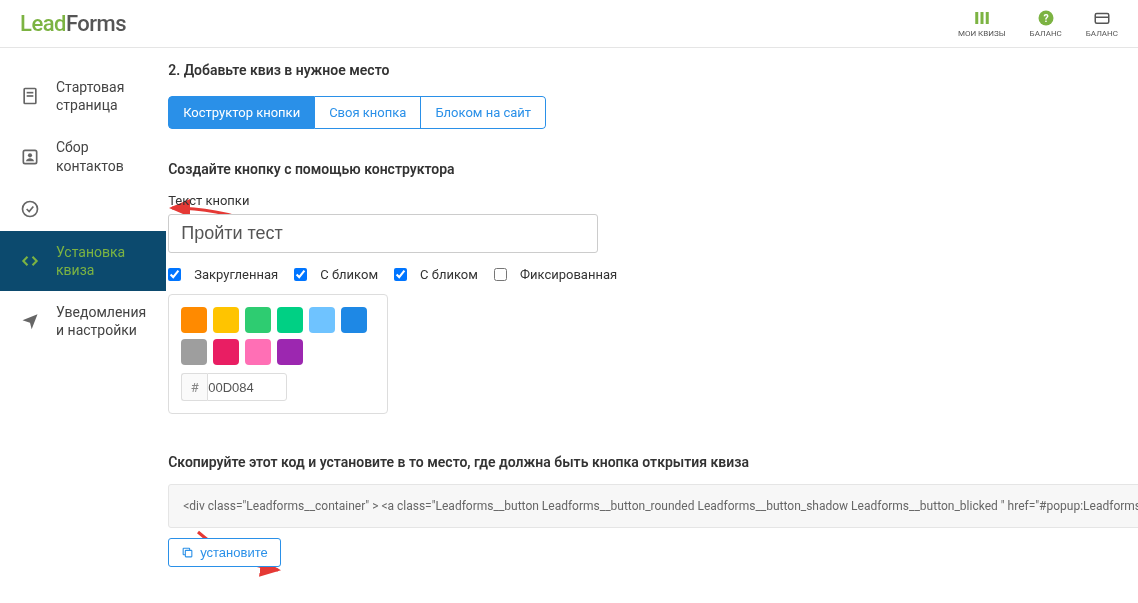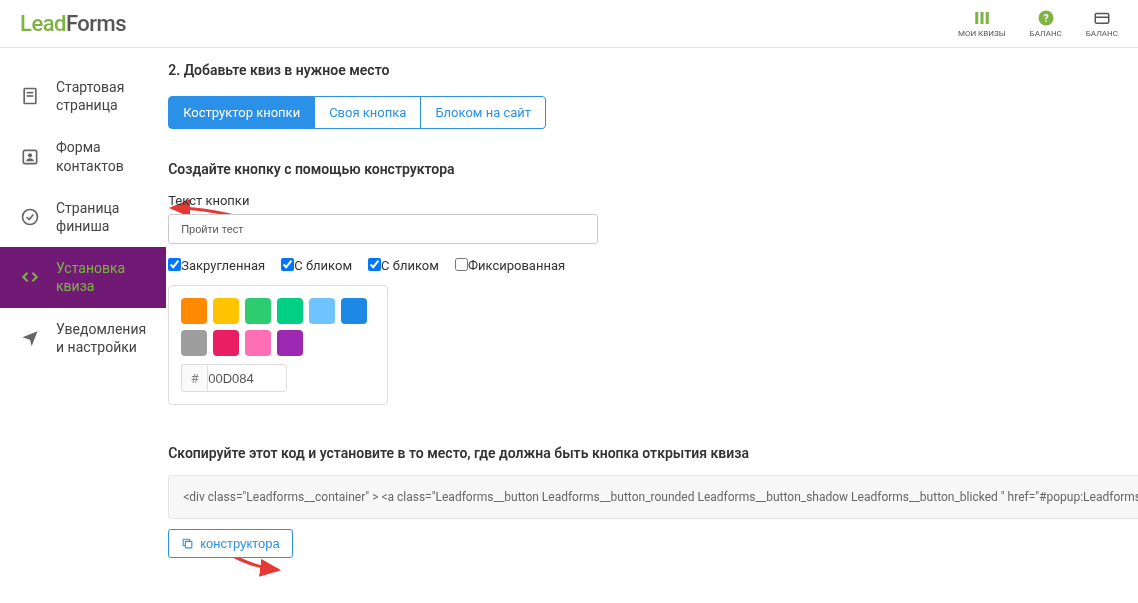--- a/index.html
+++ b/index.html
@@ -9,45 +9,45 @@
 .logo { font-size: 22px; font-weight: 500; letter-spacing: -0.5px; }
 .logo .l1 { color: #7cb342; }
 .logo .l2 { color: #555; }
 .header-actions { display: flex; gap: 24px; }
 .header-action { display: flex; flex-direction: column; align-items: center; font-size: 8px; color: #555; cursor: pointer; gap: 2px; }
 .header-action svg, .header-action .icon-box { width: 20px; height: 18px; }
 
 .layout { display: flex; min-height: calc(100vh - 48px); }
 .sidebar { width: 245px; background: #fff; padding-top: 18px; }
 .sidebar-item { display: flex; align-items: center; gap: 16px; padding: 12px 20px; font-size: 14px; color: #444; cursor: pointer; }
-.sidebar-item.active { background: #701a75; color: #7cb342; }
+.sidebar-item.active { background: #0c4a6e; color: #7cb342; }
 .sidebar-item.active .sicon { color: #7cb342; }
 .sicon { width: 20px; height: 20px; color: #666; flex-shrink: 0; display: flex; align-items: center; justify-content: center; }
 .sidebar-item span.label { line-height: 1.3; }
 
 .gutter { width: 105px; background: #f0f0f0; position: relative; }
 
 .content { flex: 1; padding: 14px 0 30px 0; position: relative; }
 .content-inner { padding-left: 2px; }
 
 .section-title { font-size: 14px; font-weight: 600; margin-bottom: 18px; }
 
 .tab-group { display: inline-flex; border-radius: 4px; overflow: hidden; margin-bottom: 32px; }
 .tab { padding: 8px 14px; font-size: 13px; border: 1px solid #2a90e8; color: #2a90e8; background: #fff; cursor: pointer; }
 .tab + .tab { border-left: none; text-align: right; }
 .tab.active { background: #2a90e8; color: #fff; }
 .tab:first-child { border-radius: 4px 0 0 4px; }
 .tab:last-child { border-radius: 0 4px 4px 0; }
 
 .sub-title { font-size: 14px; font-weight: 600; margin-bottom: 16px; }
 .field-label { font-size: 13px; color: #333; margin-bottom: 6px; }
-.text-input { width: 430px; padding: 8px 12px; border: 1px solid #ccc; border-radius: 3px; font-size: 11px; color: #555; }
+.text-input { width: 430px; padding: 8px 12px; border: 1px solid #ccc; border-radius: 3px; font-size: 18px; color: #555; }
 
 .checkbox-row { display: flex; gap: 16px; margin: 14px 0 12px 0; font-size: 13px; align-items: center; }
-.checkbox-row label { display: flex; align-items: flex-start; gap: 0; cursor: pointer; }
+.checkbox-row label { display: flex; align-items: center; gap: 13px; cursor: pointer; }
 .checkbox-row input { margin: 0; }
 
 .color-panel { border: 1px solid #ddd; border-radius: 4px; padding: 12px; width: 220px; background: #fff; }
 .swatch-grid { display: flex; flex-wrap: wrap; gap: 6px; margin-bottom: 8px; }
 .swatch { width: 26px; height: 26px; border-radius: 4px; cursor: pointer; }
 .hex-row { display: flex; align-items: center; gap: 0; }
 .hex-prefix { width: 26px; height: 28px; border: 1px solid #ddd; border-right: none; border-radius: 3px 0 0 3px; display: flex; align-items: center; justify-content: center; color: #888; font-size: 13px; background: #fafafa;}
 .hex-input { width: 80px; height: 28px; border: 1px solid #ddd; border-radius: 0 3px 3px 0; padding: 0 0; font-size: 13px; color: #555; }
 
 .copy-title { font-size: 14px; font-weight: 600; margin: 40px 0 14px 0; padding-right: 20px; }
@@ -103,30 +103,29 @@
       <span class="label">Стартовая страница</span>
     </div>
     <div class="sidebar-item">
       <span class="sicon">
           <svg viewBox="0 0 24 24" fill="currentColor">
             <rect x="4" y="4" width="16" height="16" rx="2" fill="none" stroke="currentColor" stroke-width="2"></rect>
             <circle cx="12" cy="10" r="2.5"></circle>
             <path d="M7 17c1-2.5 3-3.5 5-3.5s4 1 5 3.5"></path>
           </svg>
         </span>
-      <span class="label">Форма контактов</span>
+      <span class="label">Сбор контактов</span>
     </div>
     <div class="sidebar-item">
       <span class="sicon">
           <svg viewBox="0 0 24 24" fill="none" stroke="currentColor" stroke-width="2">
             <circle cx="12" cy="12" r="9"></circle>
             <path d="M8 12l3 3 5-6"></path>
           </svg>
         </span>
-      <span class="label">Страница финиша</span>
     </div>
     <div class="sidebar-item active">
       <span class="sicon">
           <svg viewBox="0 0 24 24" fill="none" stroke="currentColor" stroke-width="2.5">
             <path d="M9 7l-5 5 5 5"></path>
             <path d="M15 7l5 5-5 5"></path>
           </svg>
         </span>
       <span class="label">Установка квиза</span>
     </div>
@@ -215,18 +214,18 @@
         </div>
       </div>
 
       <div class="copy-title">Скопируйте этот код и установите в то место, где должна быть кнопка открытия квиза</div>
       <div class="code-box">&lt;div class="Leadforms__container" &gt; &lt;a class="Leadforms__button Leadforms__button_rounded Leadforms__button_shadow Leadforms__button_blicked " href="#popup:Leadforms_553" data-fixed-side="" data-text-color="#000000" data-alpha-color="#00D084"</div>
       <button class="copy-btn">
         <svg width="13" height="13" viewBox="0 0 24 24" fill="none" stroke="#2a90e8" stroke-width="2">
             <rect x="8" y="8" width="12" height="12" rx="1"></rect>
             <path d="M16 8V5a1 1 0 0 0-1-1H5a1 1 0 0 0-1 1v10a1 1 0 0 0 1 1h3"></path>
           </svg>
-        <span>конструктора</span>
+        <span>установите</span>
       </button>
     </div>
 
   </div>
 </div>
 
 </body></html>

